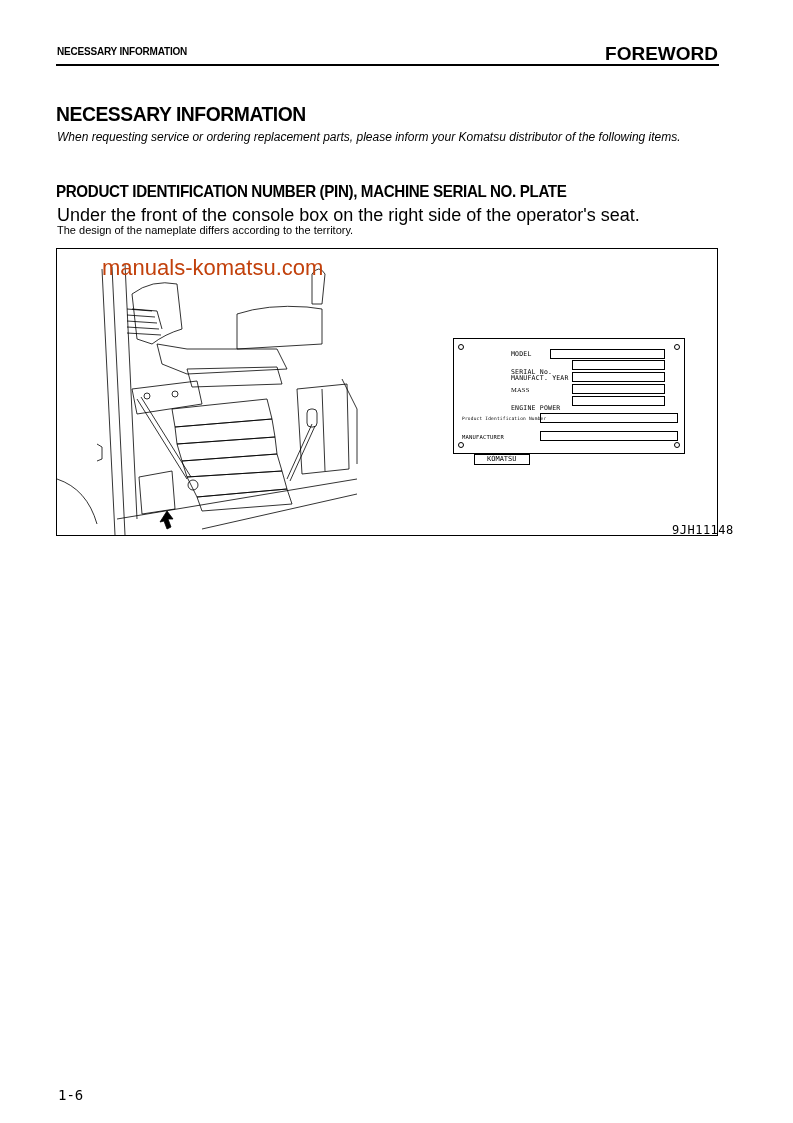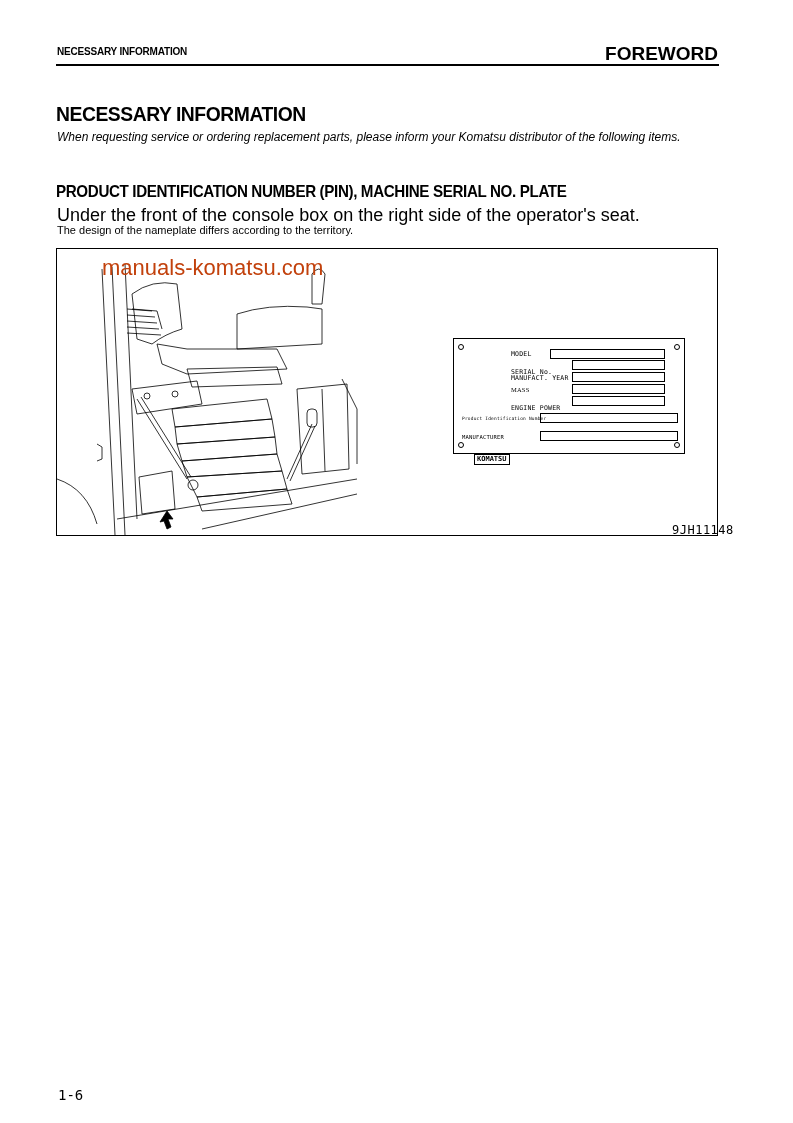--- a/index.html
+++ b/index.html
@@ -12,21 +12,21 @@
   .h2 { position: absolute; left: 56px; top: 182px; font-size: 16.5px; font-weight: bold; letter-spacing: -0.4px; transform: scaleX(0.92); transform-origin: left; white-space: nowrap; }
   .p1 { position: absolute; left: 57px; top: 205px; font-size: 18px; }
   .p2 { position: absolute; left: 57px; top: 224px; font-size: 11px; }
   .figure { position: absolute; left: 56px; top: 248px; width: 662px; height: 288px; border: 1px solid #000; box-sizing: border-box; }
   .watermark { position: absolute; left: 102px; top: 255px; font-size: 22px; color: #c2410c; z-index: 2; }
   .fig-code { position: absolute; left: 672px; top: 523px; font-size: 12px; font-family: "DejaVu Sans Mono", monospace; letter-spacing: 0.5px; }
   .plate { position: absolute; left: 452px; top: 337px; width: 232px; height: 116px; border: 1px solid #000; box-sizing: border-box; font-family: "DejaVu Sans Mono", monospace; }
   .plate .hole { position: absolute; width: 4px; height: 4px; border: 1px solid #000; border-radius: 50%; }
   .plate .lbl { position: absolute; font-size: 6.5px; letter-spacing: 0.2px; white-space: nowrap; }
   .plate .box { position: absolute; border: 1px solid #000; height: 10px; box-sizing: border-box; }
-  .plate .logo { position: absolute; left: 20px; top: 115px; font-size: 7px; font-weight: bold; border: 1px solid #000; padding: 0 2px; line-height: 9px; }
+  .plate .logo { position: absolute; left: 20px; top: 115px; font-size: 7px; font-weight: normal; border: 1px solid #000; padding: 0 12px; line-height: 9px; }
   .footer { position: absolute; left: 58px; top: 1087px; font-size: 14px; font-family: "DejaVu Sans Mono", monospace; }
 </style>
 </head>
 <body>
 
 <div class="hdr-left">NECESSARY INFORMATION</div>
 <div class="hdr-right">FOREWORD</div>
 <div class="hdr-rule"></div>
 
 <div class="title">NECESSARY INFORMATION</div>

